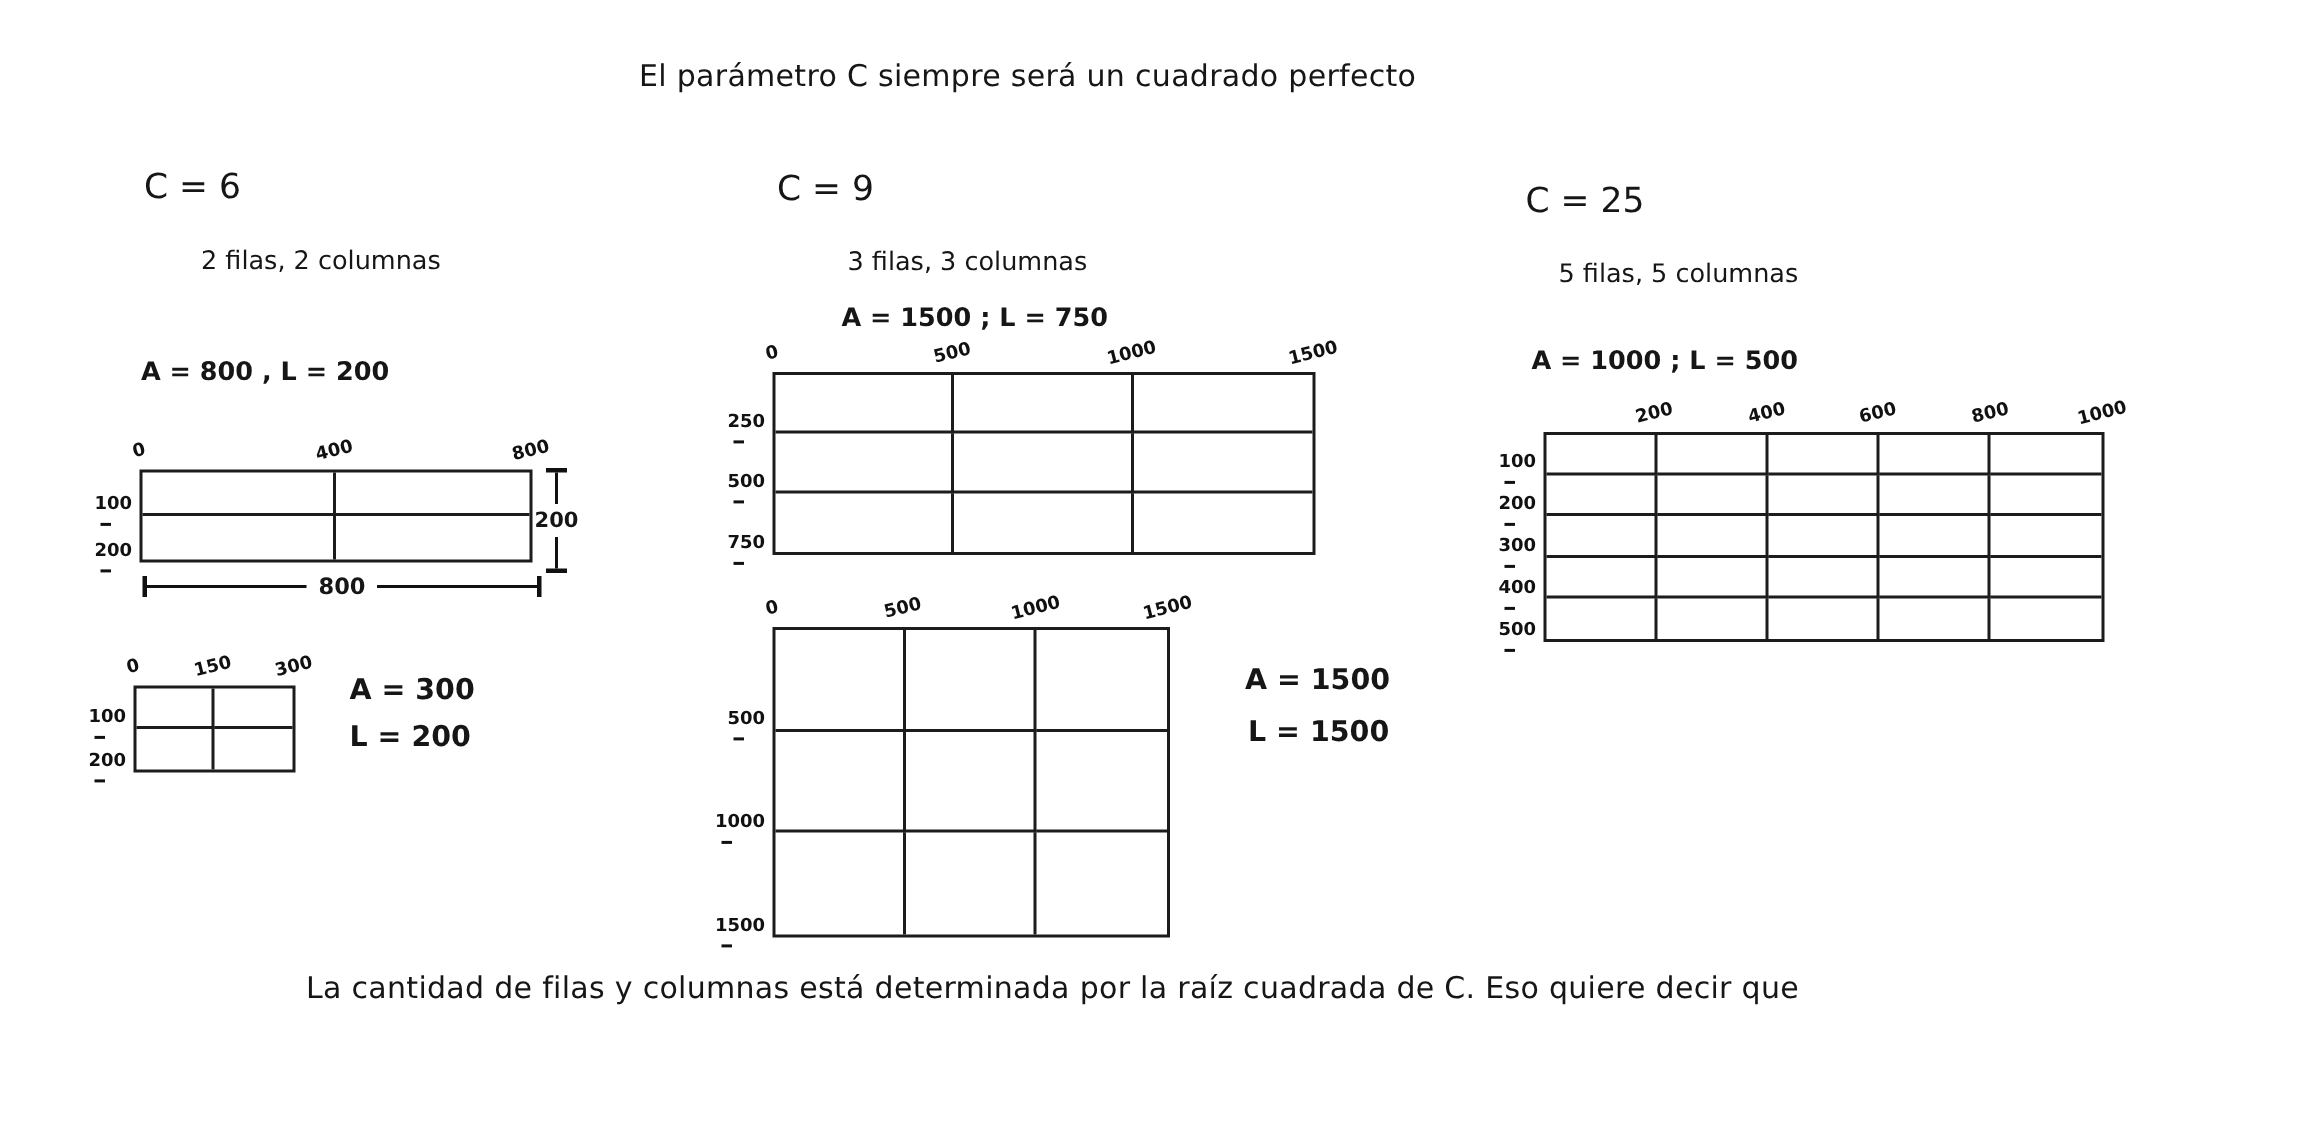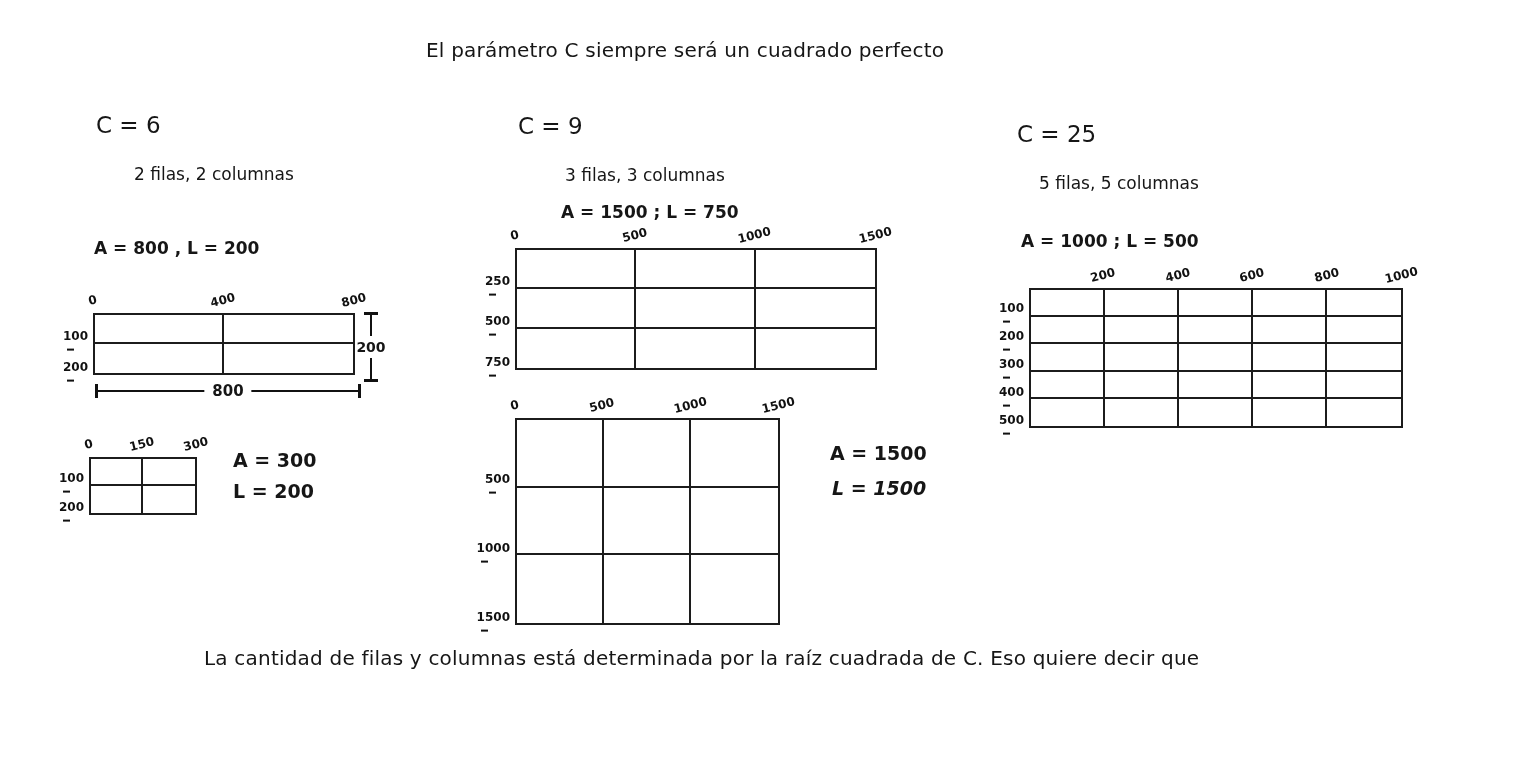--- a/index.html
+++ b/index.html
@@ -123,21 +123,21 @@
       <span class="tick tick-x" style="left: 0%;">0</span>
       <span class="tick tick-x" style="left: 33.3333%;">500</span>
       <span class="tick tick-x" style="left: 66.6667%;">1000</span>
       <span class="tick tick-x" style="left: 100%;">1500</span>
       <span class="tick tick-y" style="top: 33.3333%;">500</span>
       <span class="tick tick-y" style="top: 66.6667%;">1000</span>
       <span class="tick tick-y" style="top: 100%;">1500</span>
     </div>
 
   <div class="abs side-label" style="left:830px;top:442px;">A = 1500</div>
-  <div class="abs side-label" style="left:832px;top:477px;font-style:italic;">L = 1500</div>
+  <div class="abs side-label" style="left:832px;top:477px;">L = 1500</div>
 
   <div class="abs c-label" style="left:1017px;top:121px;">C = 25</div>
   <div class="abs dims-label" style="left:1039px;top:173px;">5 filas, 5 columnas</div>
   <div class="abs params-label" style="left:1021px;top:231px;">A = 1000   ;   L = 500</div>
 
   <div class="grid-box" style="left:1029px;top:288px;width:374px;height:140px;">
       <div class="grid-lines" style="grid-template-columns: repeat(5, 1fr); grid-template-rows: repeat(5, 1fr);">
         <div class="cell br bb"></div>
         <div class="cell br bb"></div>
         <div class="cell br bb"></div>

